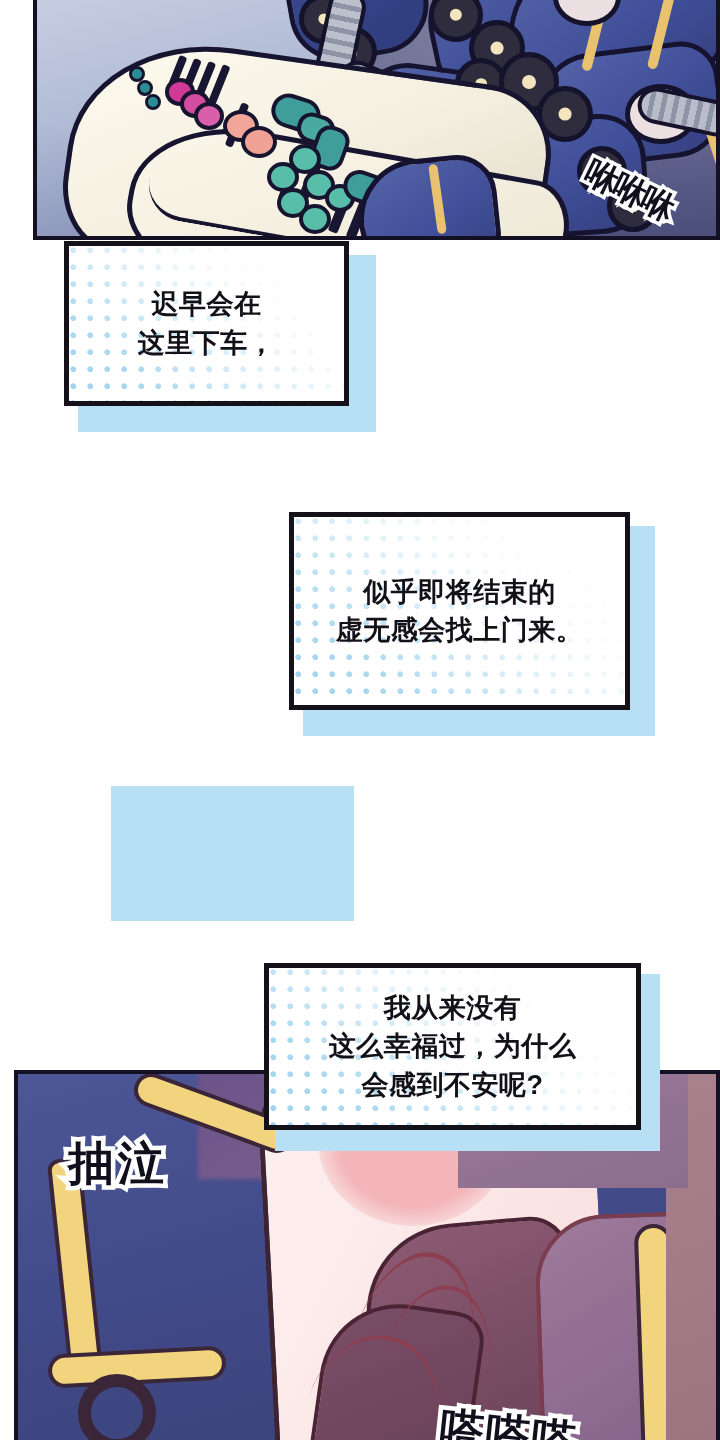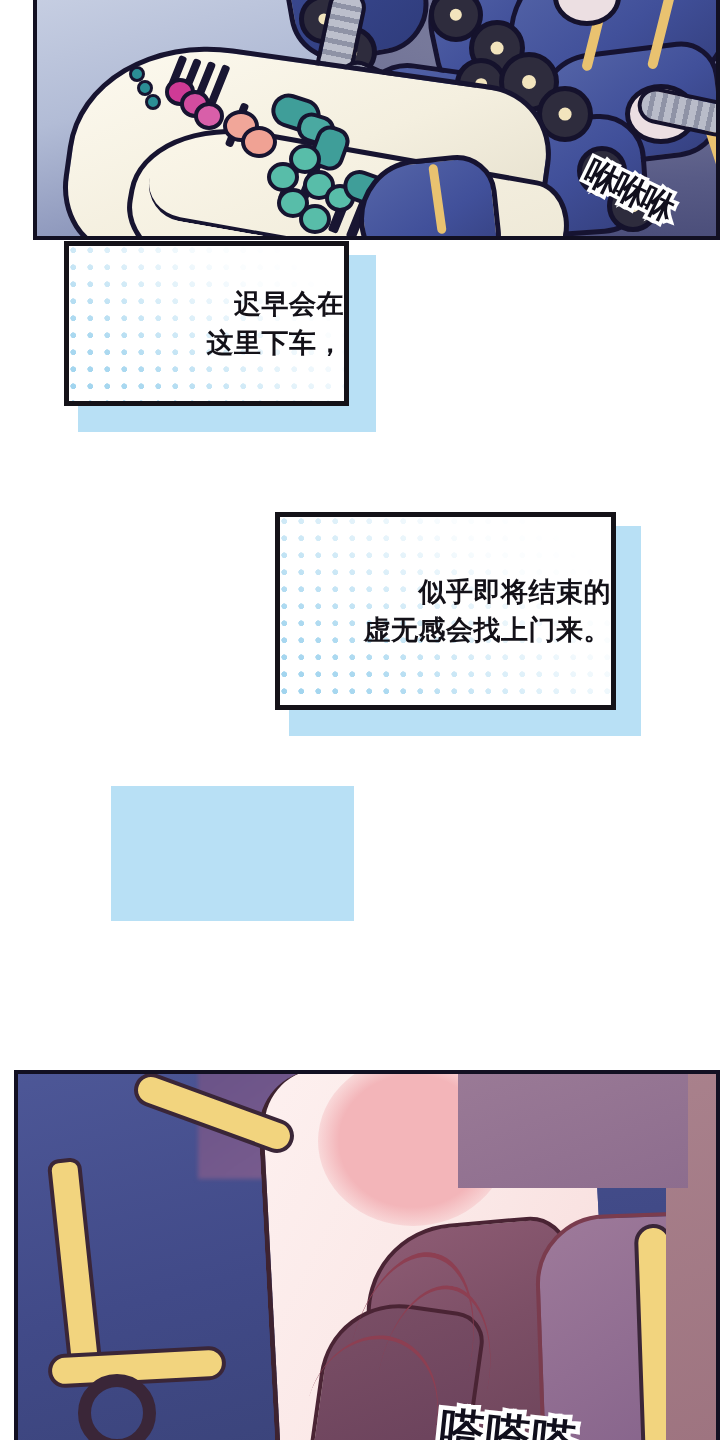--- a/index.html
+++ b/index.html
@@ -174,21 +174,21 @@
     z-index:2;
     width:100%;
     color:#131118;
     font-family:"Liberation Sans","DejaVu Sans",sans-serif;
     font-weight:700;
     font-size:27px;
     line-height:1.42;
     letter-spacing:0.5px;
     white-space:pre-line;
   }
-  .txt.center { text-align:right; }
+  .txt.center { text-align:center; }
   .txt.left   { text-align:left; padding-left:22px; }
 
   
   .sfx {
     position:absolute;
     font-family:"Liberation Sans","DejaVu Sans",sans-serif;
     font-weight:700;
     color:#110f1c;
     white-space:nowrap;
     z-index:6;
@@ -299,32 +299,40 @@
   </div>
 
   <div class="tbox" style="left:64px;top:241px;width:300px;height:178px;">
     <div class="shadow" style="left:14px;top:14px;width:298px;height:177px;"></div>
     <div class="frame" style="width:285px;height:165px;">
       <div class="txt center">迟早会在
 这里下车，</div>
     </div>
   </div>
 
-  <div class="tbox" style="left:275px;top:512px;width:355px;height:212px;text-decoration:underline;">
+  <div class="tbox" style="left:289px;top:512px;width:355px;height:212px;text-decoration:underline;">
     <div class="shadow" style="left:14px;top:14px;width:352px;height:210px;"></div>
     <div class="frame" style="width:341px;height:198px;">
       <div class="txt center">似乎即将结束的
 虚无感会找上门来。</div>
     </div>
   </div>
 
   <div class="tbox" style="left:94px;top:769px;width:246px;height:137px;">
     <div class="shadow" style="left:17px;top:17px;width:243px;height:135px;"></div>
   </div>
 
+  <div class="tbox" style="left:264px;top:963px;width:386px;height:178px;z-index:5;">
+    <div class="shadow" style="left:11px;top:11px;width:385px;height:177px;"></div>
+    <div class="frame" style="width:377px;height:167px;">
+      <div class="txt center">我从来没有
+这么幸福过，为什么
+会感到不安呢?</div>
+    </div>
+  </div>
 
   <div class="panel" id="panel-bottom">
     <div class="bp-navy"></div>
     <div class="bp-purple-top"></div>
 
     <div class="skin"></div>
     <div class="blush" style="left:300px;top:-18px;width:190px;height:170px;"></div>
     <div class="blush" style="left:350px;top:228px;width:170px;height:150px;opacity:.85;"></div>
     <span class="dot-mark" style="left:401px;top:290px;"></span>
     <div class="ear-line" style="left:408px;top:168px;width:34px;height:34px;border-color:#f2fafd;border-width:5px;"></div>
@@ -342,14 +350,15 @@
     <span class="hair-strand" style="left:288px;top:260px;width:130px;height:160px;border-top-width:4px;transform:rotate(18deg);"></span>
 
     <div class="mauve-shoulder" style="left:520px;top:140px;width:150px;height:250px;border-radius:70px 20px 0 0;transform:rotate(-2deg);"></div>
     <div class="yellow-strap" style="left:620px;top:150px;width:30px;height:240px;border-radius:20px;transform:rotate(-2deg);"></div>
     <div class="mauve-shoulder" style="left:648px;top:-6px;width:64px;height:400px;border:0;background:linear-gradient(160deg,#a9818c 0%,#9d737f 100%);"></div>
     <div class="mauve-shoulder" style="left:440px;top:-6px;width:230px;height:120px;border:0;background:linear-gradient(160deg,#9a7a96 0%,#8d6d8e 100%);"></div>
 
     <span class="sfx" id="sfx-bottom" style="position:absolute;left:425px;top:325px;">嗒嗒嗒</span>
   </div>
 
+  <span class="sfx" id="sfx-sob">抽泣</span>
 
 </div>
 
 </body></html>

